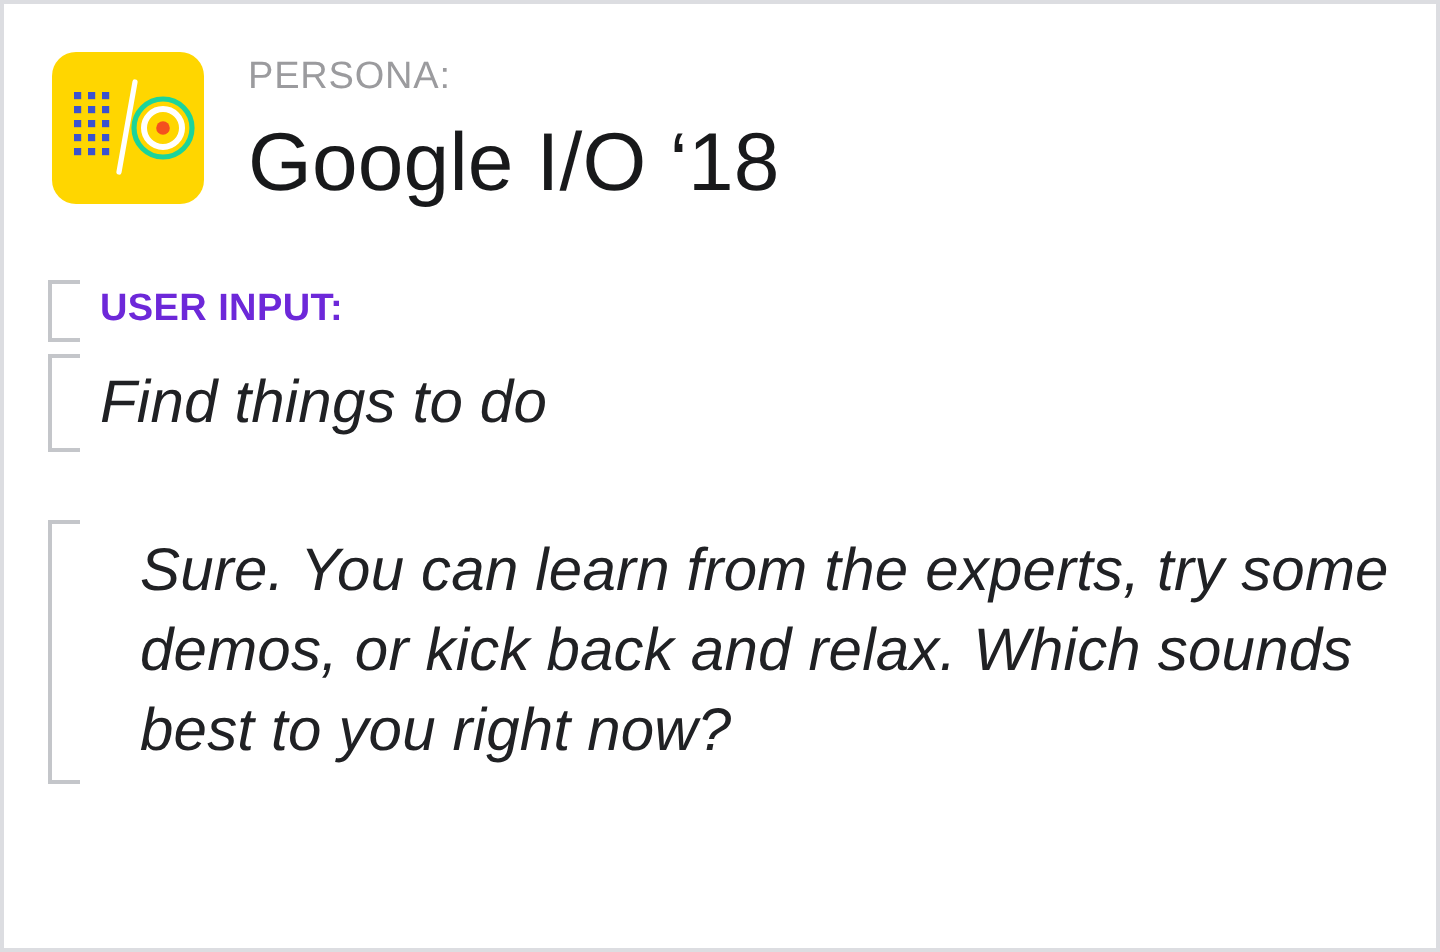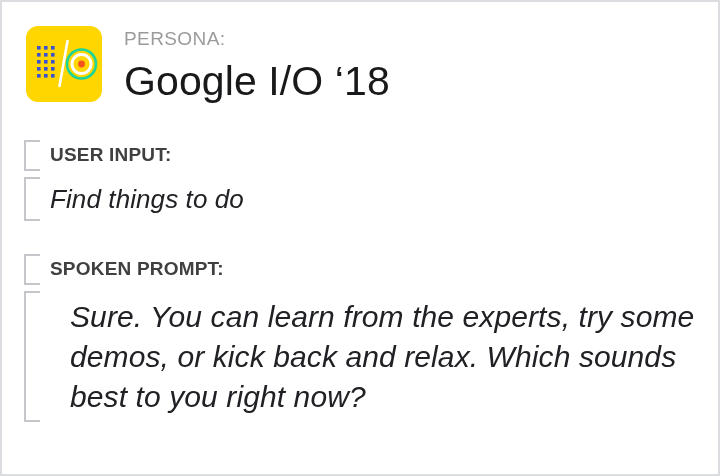--- a/index.html
+++ b/index.html
@@ -89,21 +89,21 @@
   .bracket-body {
     padding-left: 10px;
     display: flex;
     align-items: center;
   }
 
   .section-label {
     font-size: 19px;
     font-weight: 700;
     letter-spacing: 0.2px;
-    color: #404040;
+    color: #6d28d9;
     line-height: 1.2;
     white-space: nowrap;
   }
   .label-row .bracket-body {
     padding-top: 4px;
     padding-bottom: 4px;
   }
 
   .section-text {
     font-style: italic;
@@ -113,21 +113,21 @@
   }
   .text-row .bracket-body {
     padding-top: 6px;
     padding-bottom: 6px;
     display: block;
   }
 
   
   #user-input-block { top: 138px; }
   #user-input-block .section-text {
-    font-size: 26px;
+    font-size: 30px;
     line-height: 1.25;
     white-space: nowrap;
   }
   #user-input-block .text-row { margin-top: 6px; }
 
   
   #spoken-prompt-block { top: 252px; }
   #spoken-prompt-block .section-text {
     font-size: 30px;
     line-height: 1.33;
@@ -189,26 +189,20 @@
     <div class="bracket-row text-row">
       <div class="bracket"></div>
       <div class="bracket-body">
         <span class="section-text">Find things to do</span>
       </div>
     </div>
   </div>
 
   <div class="block" id="spoken-prompt-block">
 
-    <div class="bracket-row label-row">
-      <div class="bracket"></div>
-      <div class="bracket-body">
-        <span class="section-label">SPOKEN PROMPT:</span>
-      </div>
-    </div>
 
     <div class="bracket-row text-row">
       <div class="bracket"></div>
       <div class="bracket-body">
         <span class="section-text">Sure. You can learn from the experts, try some demos, or kick back and relax. Which sounds best to you right now?</span>
       </div>
     </div>
   </div>
 
 </div>

